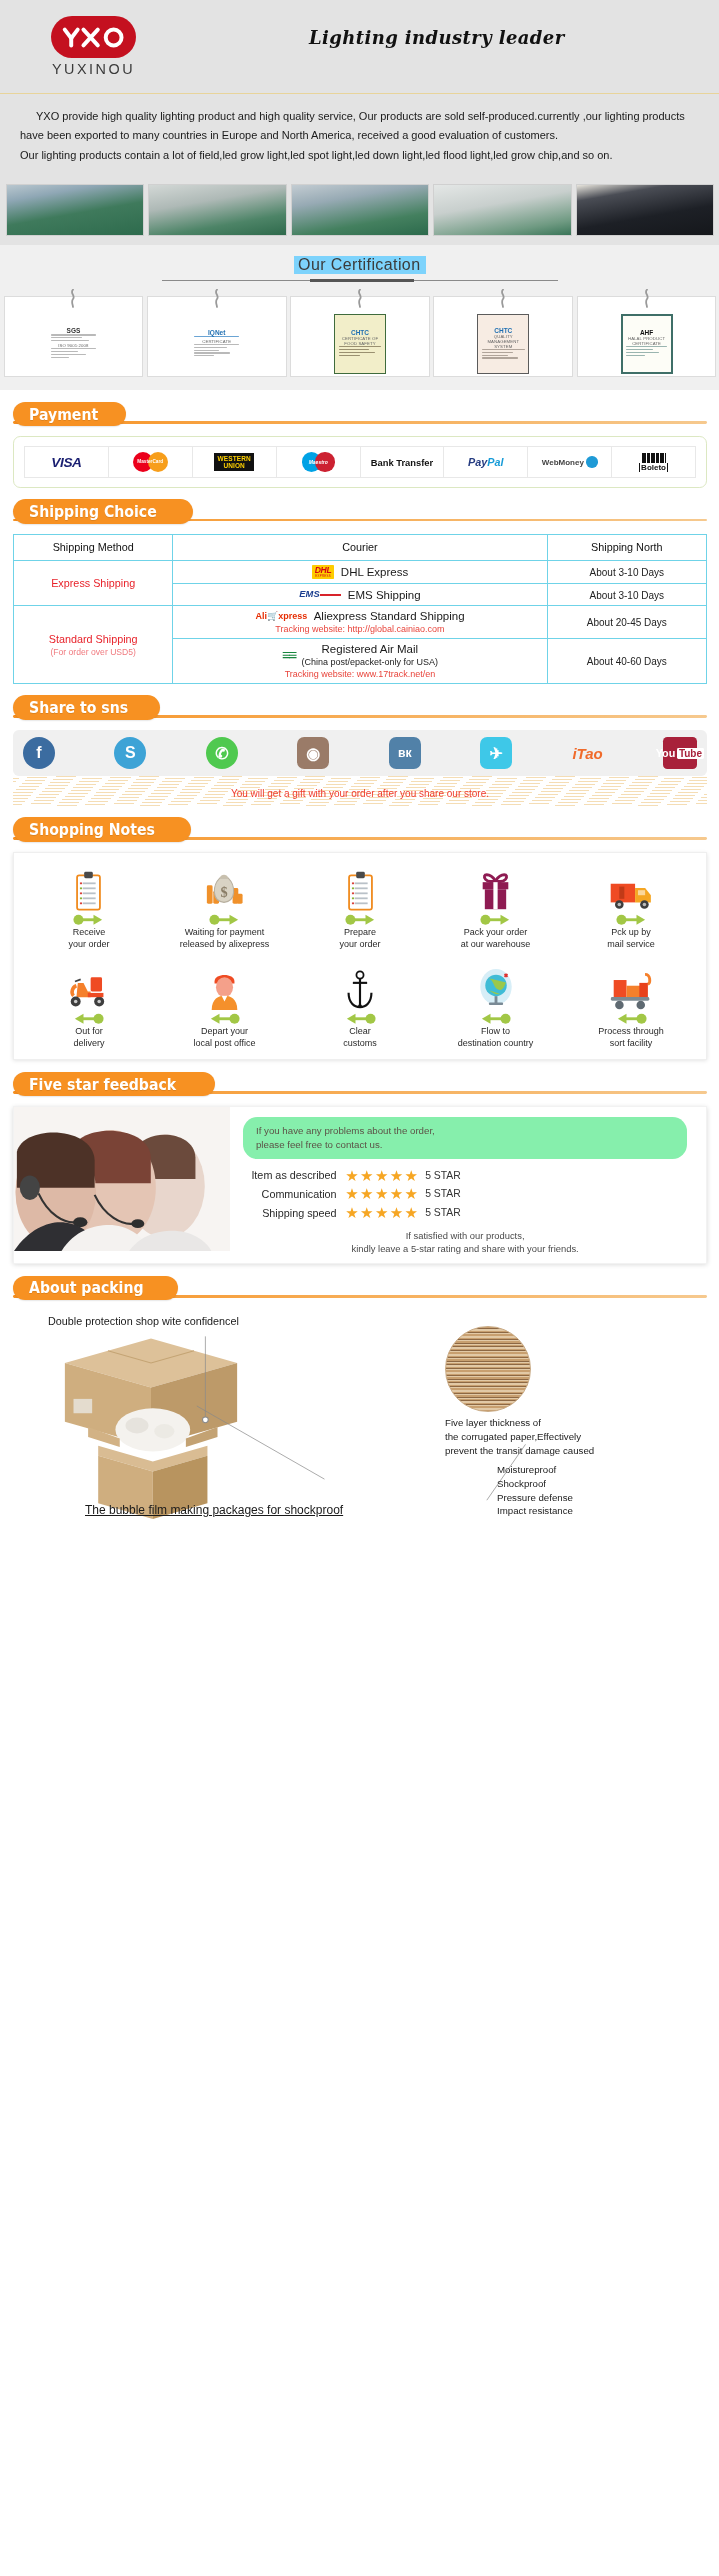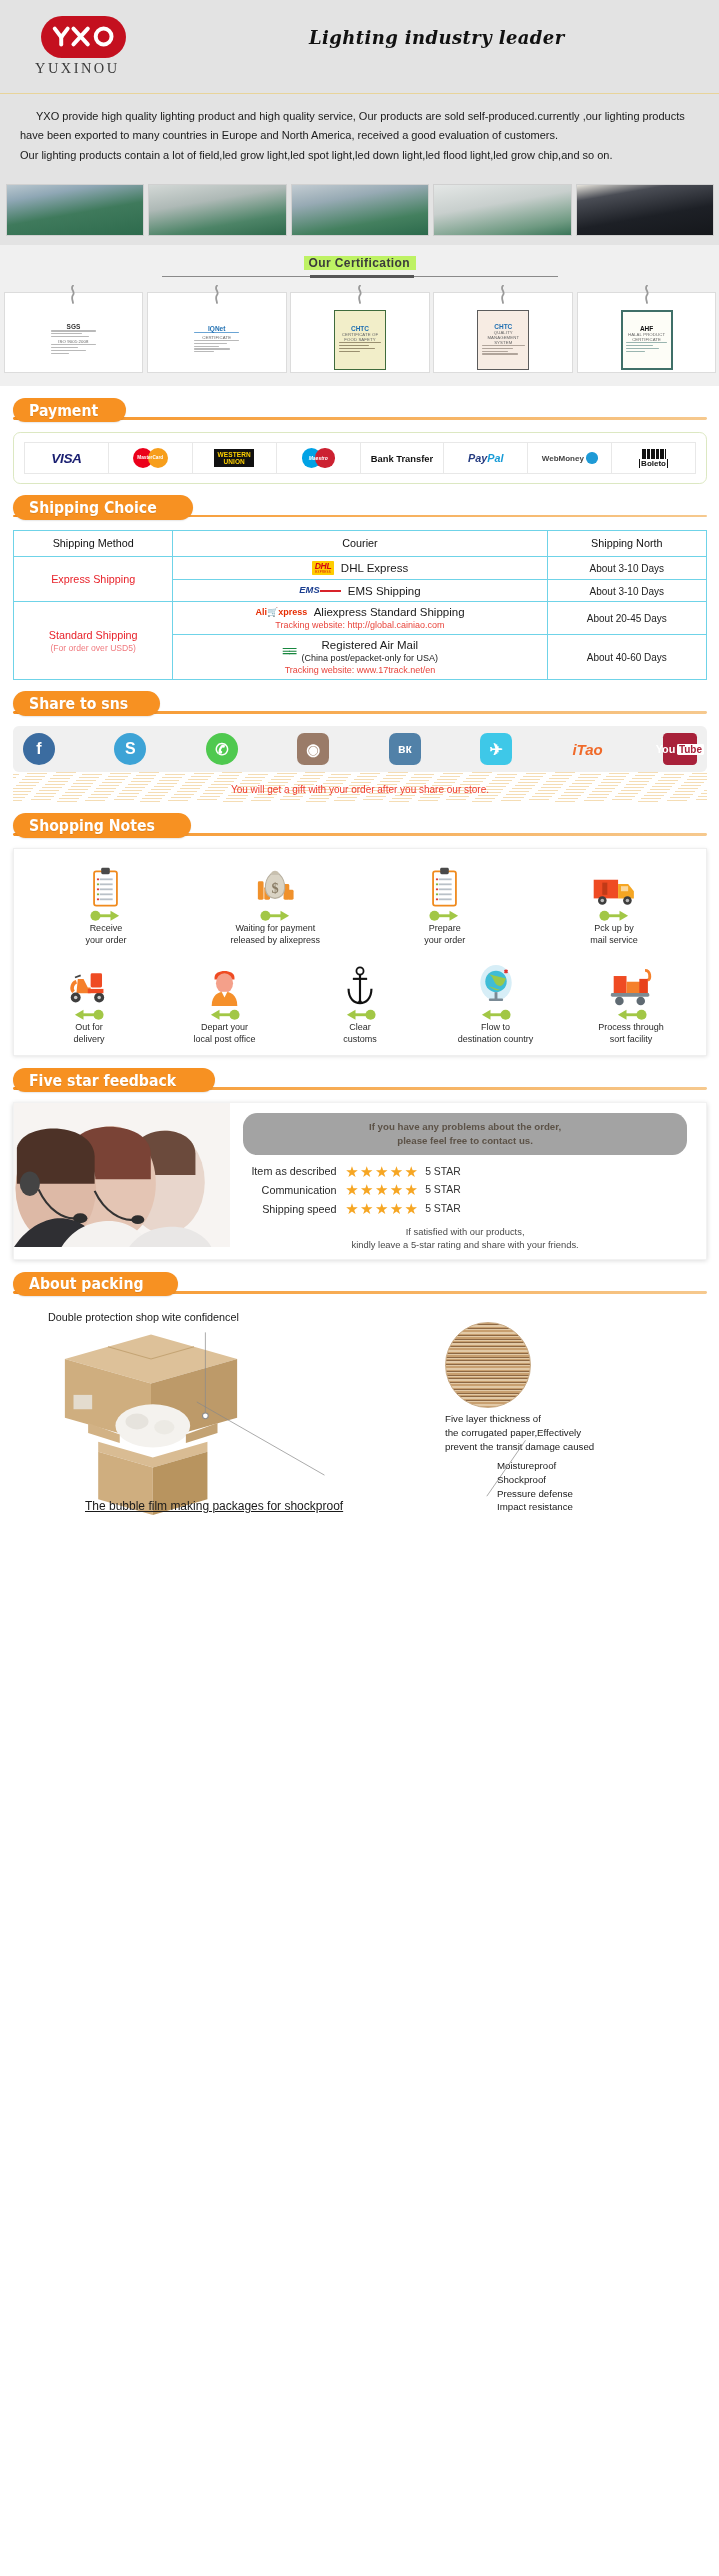--- a/index.html
+++ b/index.html
@@ -14,21 +14,21 @@
 
   
   .top-header {
     background: #e3e3e3;
     height: 94px;
     position: relative;
     display: flex;
     align-items: center;
     border-bottom: 1.4px solid #e8d49a;
   }
-  .logo-block { margin-left: 35px; width: 97px; font-family: Liberation Serif, serif; }
+  .logo-block { margin-left: 45px; text-align: center; width: 97px; }
   .logo-pill {
     width: 85px; height: 42px;
     background: #c4101f;
     border-radius: 21.6px;
     margin: 0 auto;
     position: relative;
     display: flex; align-items: center; justify-content: center;
   }
   .logo-pill svg { display:block; }
   .logo-sub {
@@ -72,23 +72,23 @@
   .fp1 { background: linear-gradient(170deg,#b9c7cf 0%,#8fa7b5 22%,#3f7a5c 55%,#2e6b4d 100%); }
   .fp2 { background: linear-gradient(170deg,#d3d8d6 0%,#aeb9b6 35%,#4d8467 72%,#2f6a4c 100%); }
   .fp3 { background: linear-gradient(170deg,#c3ccd2 0%,#97aab4 30%,#44805f 70%,#2c6a4c 100%); }
   .fp4 { background: linear-gradient(170deg,#e4e7e6 0%,#c8cfcd 40%,#6f9a82 80%,#3a7558 100%); }
   .fp5 { background: linear-gradient(170deg,#e8e5dd 0%,#4a4d55 22%,#1d2026 60%,#15171b 100%); }
 
   
   .cert-section { background: #f0f0f0; padding: 11.5px 0 13px 0; }
   .cert-title-wrap { text-align: center; position: relative; padding-bottom: 4.3px; }
   .cert-title {
-    font-size: 12px; color: #3b3b3b; font-weight: 700;
+    font-size: 16px; color: #3b3b3b; font-weight: 400;
     letter-spacing: 0.4px; display: inline-block;
-    background: #bef264; padding: 0 5.8px 0 4.3px;
+    background: #7dd3fc; padding: 0 5.8px 0 4.3px;
   }
   .cert-rule {
     width: 396px; height: 0.7px; background: #8a8a8a;
     margin: 5.8px auto 0 auto; position: relative;
   }
   .cert-rule::after {
     content: ""; position: absolute;
     left: 148px; top: -0.7px; width: 104px; height: 2.2px;
     background: #555;
   }
@@ -247,25 +247,24 @@
     background: #fff; box-shadow: 0 1.4px 5px rgba(0,0,0,.16);
     display: flex; overflow: hidden; border:0.7px solid #f2f2f2;
   }
   .fb-photo {
     width: 216px; flex-shrink: 0; height: 144px;
     background: linear-gradient(135deg,#efe7e2 0%,#d8c3bb 25%,#b08d7e 52%,#efe9e6 78%,#fbfbfb 100%);
     position: relative;
   }
   .fb-right { flex: 1; padding: 8.6px 13px 7.2px 7.2px; }
   .fb-bubble {
-    background: #a3a3a3; border-radius: 14.4px;
-    padding: 6.5px 13px; text-align: center;
+    background: #86efac; border-radius: 14.4px;
+    padding: 6.5px 13px; text-align: left;
     color: #5c5247; font-size: 9.7px; line-height: 14.4px;
     margin: 1.4px 5.8px 8.6px 5.8px;
-    font-weight: bold;
   }
   .rating-line { display: flex; align-items: center; margin-bottom: 3.6px; }
   .rating-label { width: 108px; text-align: right; font-size: 10.8px; color: #2a2a2a; padding-right: 8.6px; }
   .stars { display: flex; gap: 1.4px; }
   .star { font-size: 15px; line-height: 15px; color: #f6a623; }
   .rating-val { font-size: 10.4px; color: #333; padding-left: 7.2px; }
   .fb-foot { text-align: center; font-size: 9.4px; color: #4a4a4a; line-height: 13.7px; margin-top: 8.6px; }
 
   
   .pack-area { position: relative; height: 216px; padding-top: 4.3px; }
@@ -721,20 +720,42 @@
                 <path d="M9 8 L32 8" stroke="#a2c746" stroke-width="4"></path>
                 <path d="M30 1 L42 8 L30 15 Z" fill="#a2c746"></path>
               </svg>
           </div>
           <div class="note-label">
             <div>Prepare</div>
             <div>your order</div>
           </div>
         </div>
 
+        <div class="note-item">
+          <div class="note-art">
+            <svg width="37" height="42" viewBox="0 0 52 58">
+                <path d="M26 16 C18 4 6 6 12 14 C16 19 22 17 26 16 Z" fill="none" stroke="#8e1b52" stroke-width="4"></path>
+                <path d="M26 16 C34 4 46 6 40 14 C36 19 30 17 26 16 Z" fill="none" stroke="#8e1b52" stroke-width="4"></path>
+                <rect x="8" y="18" width="36" height="10" fill="#8e1b52"></rect>
+                <rect x="11" y="28" width="30" height="28" fill="#8e1b52"></rect>
+                <rect x="23" y="18" width="6" height="38" fill="#fff"></rect>
+              </svg>
+          </div>
+          <div class="note-arrow">
+            <svg width="33" height="11.5" viewBox="0 0 46 16">
+                <circle cx="9" cy="8" r="7" fill="#a2c746"></circle>
+                <path d="M9 8 L32 8" stroke="#a2c746" stroke-width="4"></path>
+                <path d="M30 1 L42 8 L30 15 Z" fill="#a2c746"></path>
+              </svg>
+          </div>
+          <div class="note-label">
+            <div>Pack your order</div>
+            <div>at our warehouse</div>
+          </div>
+        </div>
 
         <div class="note-item">
           <div class="note-art">
             <svg width="45" height="33" viewBox="0 0 62 46">
                 <rect x="2" y="8" width="34" height="26" fill="#ef4b23"></rect>
                 <rect x="14" y="12" width="7" height="17" fill="#c13a17"></rect>
                 <path d="M36 14 L50 14 L58 24 L58 34 L36 34 Z" fill="#f5a623"></path>
                 <rect x="40" y="17" width="10" height="7" fill="#fff" opacity=".55"></rect>
                 <circle cx="14" cy="37" r="6" fill="#3e3e3e"></circle>
                 <circle cx="14" cy="37" r="2.5" fill="#bbb"></circle>

